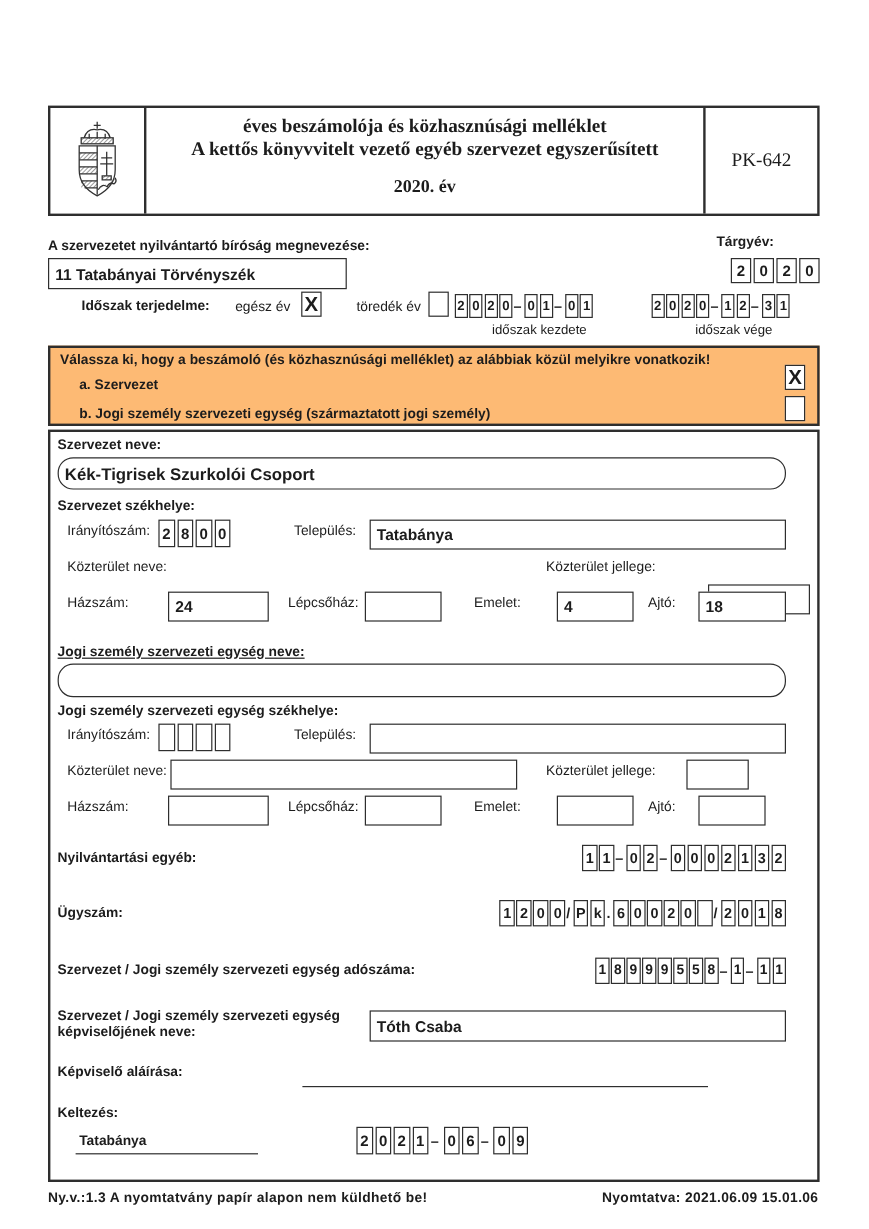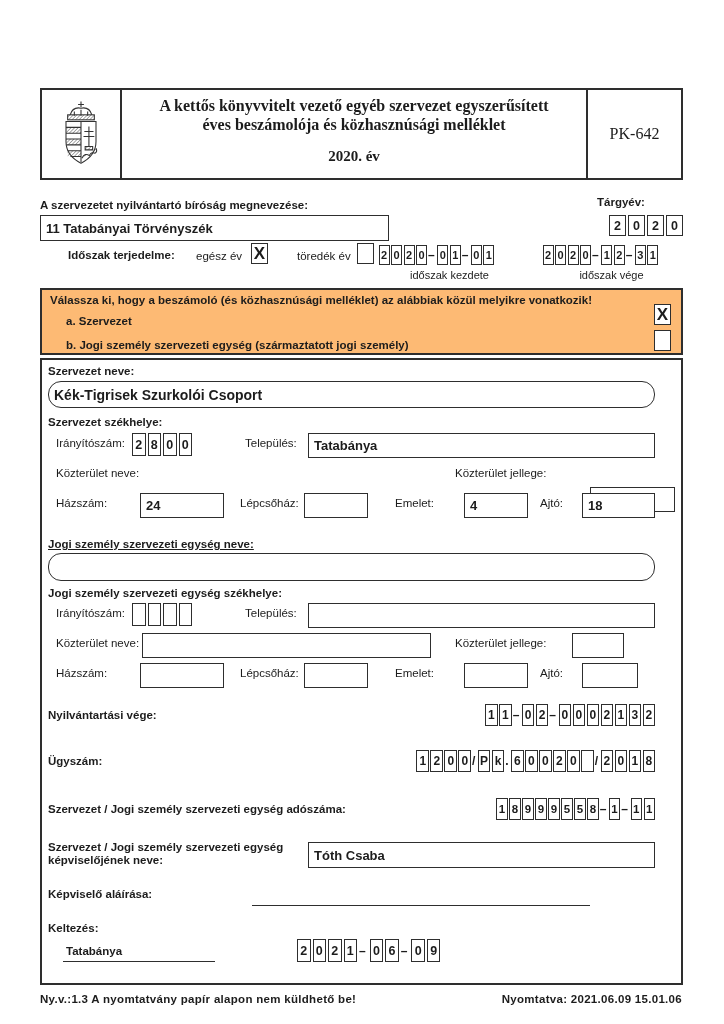--- a/index.html
+++ b/index.html
@@ -88,29 +88,29 @@
           <rect x="12.5" y="33" width="17.5" height="7" fill="url(#hatch)" stroke="none"></rect>
           <rect x="12.5" y="47" width="17.5" height="7" fill="url(#hatch)" stroke="none"></rect>
           <rect x="14" y="61" width="16" height="7" fill="url(#hatch)" stroke="none"></rect>
           <path d="M31 70 q4 -7 9 -3 q2 -5 7 -3 q3 -2 1 -6" fill="url(#hatch)"></path>
           <path d="M35 56 h9 v4 h-9 Z" fill="url(#hatch)"></path>
           <path d="M39.5 32 v24 M34 38 h11 M33 44 h13"></path>
         </g>
       </svg>
     </div>
     <div class="title-cell">
+      <div class="title-line">éves beszámolója és közhasznúsági melléklet</div>
       <div class="title-line">A kettős könyvvitelt vezető egyéb szervezet egyszerűsített</div>
-      <div class="title-line">éves beszámolója és közhasznúsági melléklet</div>
       <div class="title-year">2020. év</div>
     </div>
     <div class="pk-cell">PK-642</div>
   </div>
 
   <div class="abs lbl" style="left:40px; top:199px;">A szervezetet nyilvántartó bíróság megnevezése:</div>
-  <div class="abs fbox" style="left:40px; top:215px; width:349px; height:26px;text-align:center;">11 Tatabányai Törvényszék</div>
+  <div class="abs fbox" style="left:40px; top:215px; width:249px; height:26px;text-align:center;">11 Tatabányai Törvényszék</div>
   <div class="abs lbl" style="left:597px; top:196px;">Tárgyév:</div>
   <div class="abs boxes lg" style="left:607px; top:215px;">
       <span class="cell">2</span>
       <span class="cell">0</span>
       <span class="cell">2</span>
       <span class="cell">0</span>
     </div>
 
   <div class="abs lbl" style="left:68px;  top:249px;">Időszak terjedelme:</div>
   <div class="abs lbl-n" style="left:196px; top:250px;">egész év</div>
@@ -204,21 +204,21 @@
 
     <div class="abs lbl-n" style="left:14px; top:307px;">Házszám:</div>
     <div class="abs fbox" style="left:98px; top:303px; width:84px; height:25px;"></div>
     <div class="abs lbl-n" style="left:198px; top:307px;">Lépcsőház:</div>
     <div class="abs fbox" style="left:262px; top:303px; width:64px; height:25px;"></div>
     <div class="abs lbl-n" style="left:353px; top:307px;">Emelet:</div>
     <div class="abs fbox" style="left:422px; top:303px; width:64px; height:25px;"></div>
     <div class="abs lbl-n" style="left:498px; top:307px;">Ajtó:</div>
     <div class="abs fbox" style="left:540px; top:303px; width:56px; height:25px;"></div>
 
-    <div class="abs lbl" style="left:6px; top:349px;">Nyilvántartási vége:</div>
+    <div class="abs lbl" style="left:6px; top:349px;">Nyilvántartási egyéb:</div>
     <div class="abs boxes md" style="right:26px; top:344px;">
         <span class="cell">1</span>
         <span class="cell">1</span>
         <span class="sep">–</span>
         <span class="cell">0</span>
         <span class="cell">2</span>
         <span class="sep">–</span>
         <span class="cell">0</span>
         <span class="cell">0</span>
         <span class="cell">0</span>

